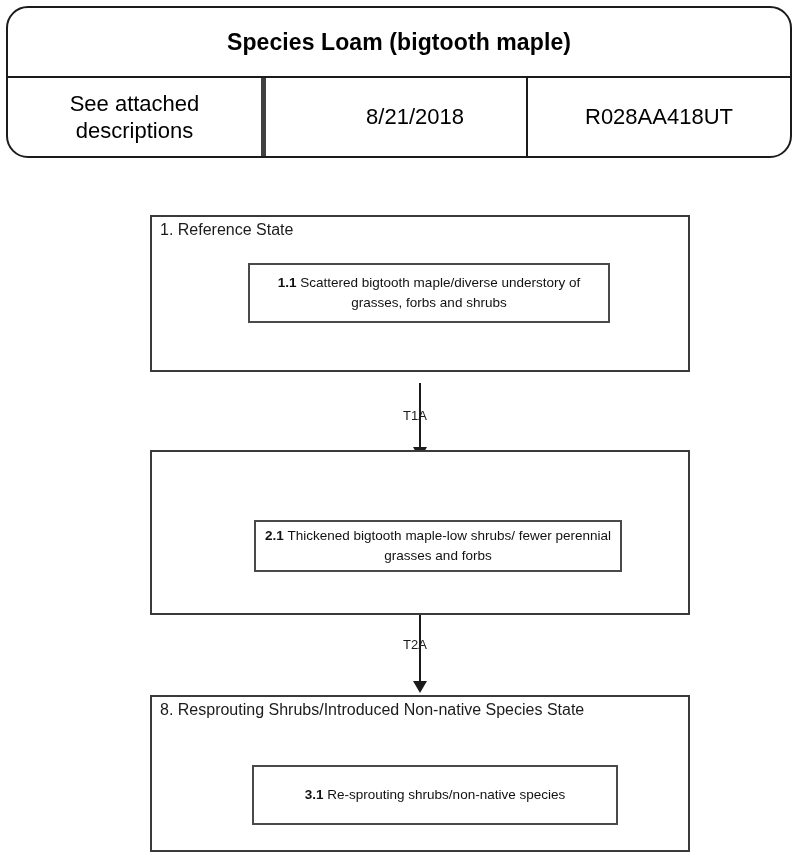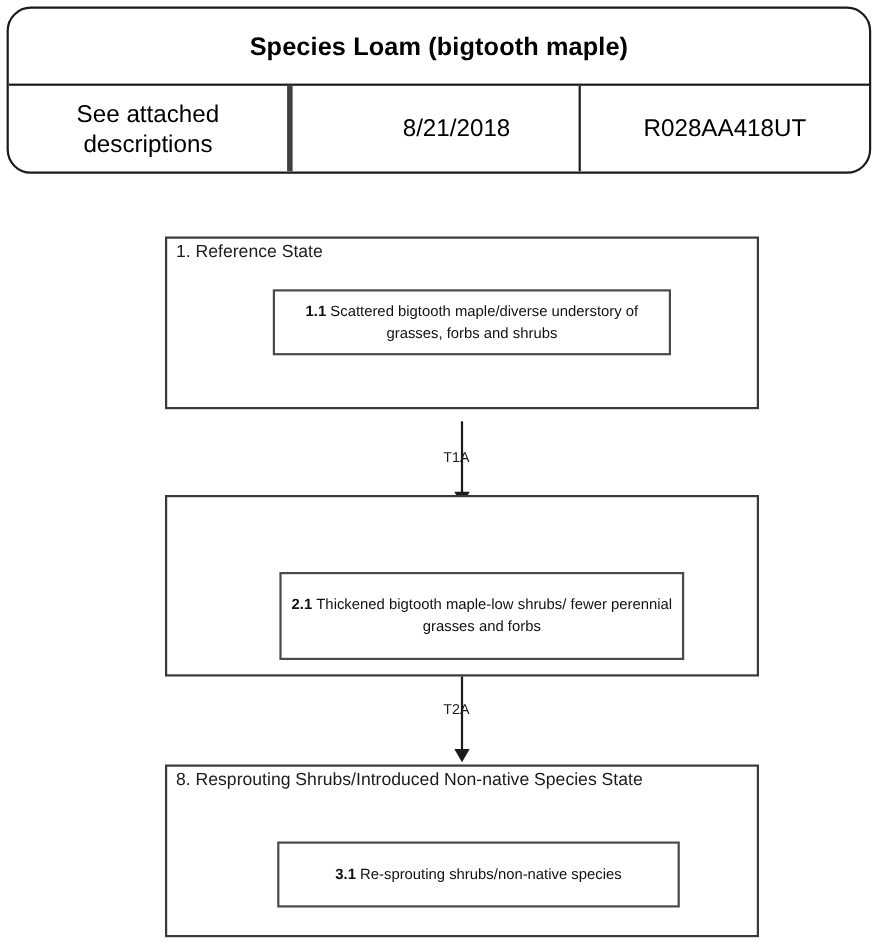--- a/index.html
+++ b/index.html
@@ -93,21 +93,21 @@
     display: flex;
     align-items: center;
     justify-content: center;
     text-align: center;
     font-size: 13.5px;
     line-height: 1.5;
     color: #111111;
     padding: 4px 8px;
   }
   #phase-1-1 { left: 96px;  top: 46px;  width: 362px; height: 60px; }
-  #phase-2-1 { left: 102px; top: 68px;  width: 368px; height: 80px; }
+  #phase-2-1 { left: 102px; top: 68px;  width: 368px; height: 52px; }
   #phase-3-1 { left: 100px; top: 68px;  width: 366px; height: 60px; }
   .phase-num { font-weight: bold; }
 
   
   .transition {
     position: absolute;
     left: 0;
     width: 800px;
   }
   #transition-t1a { top: 372px; height: 78px; margin-top: 11px; }

